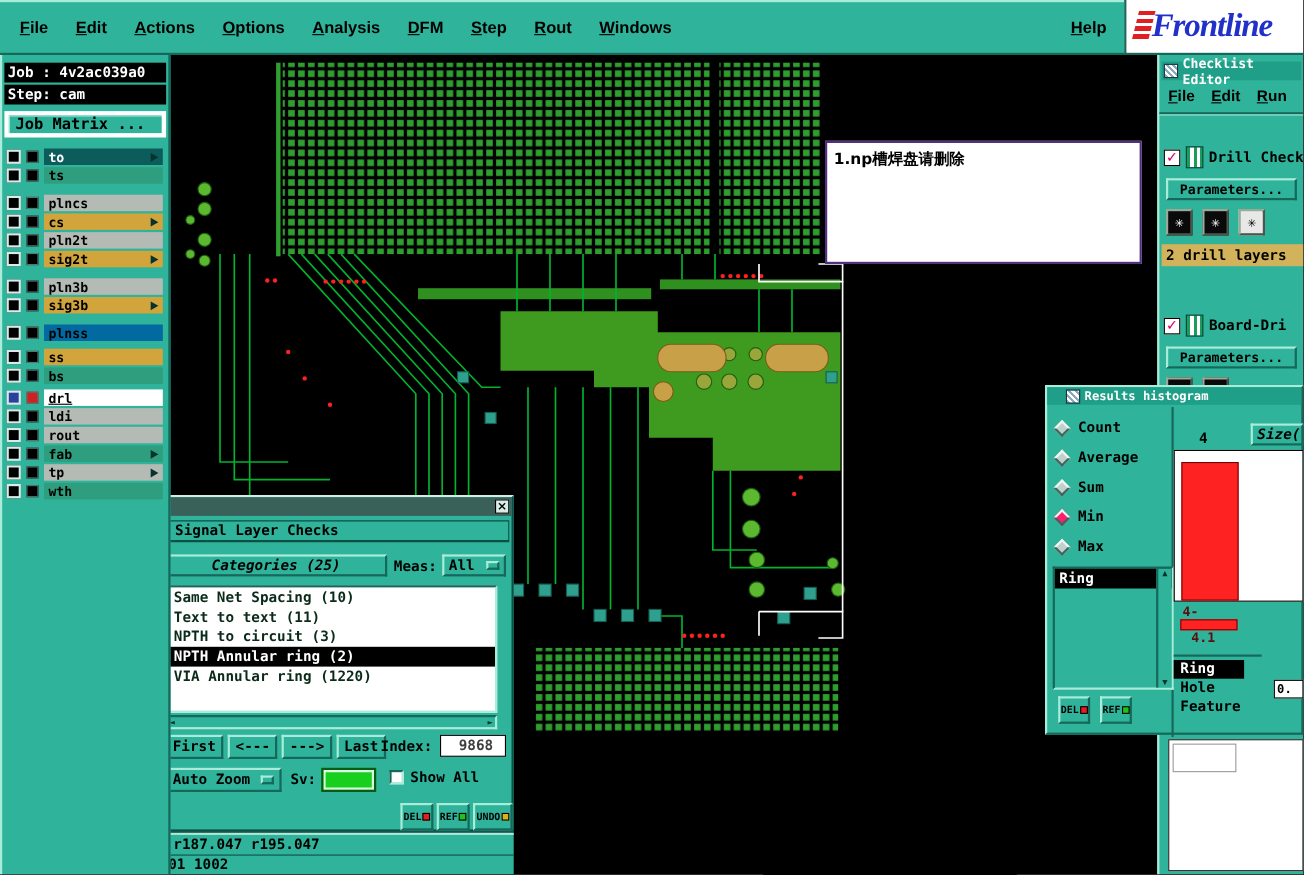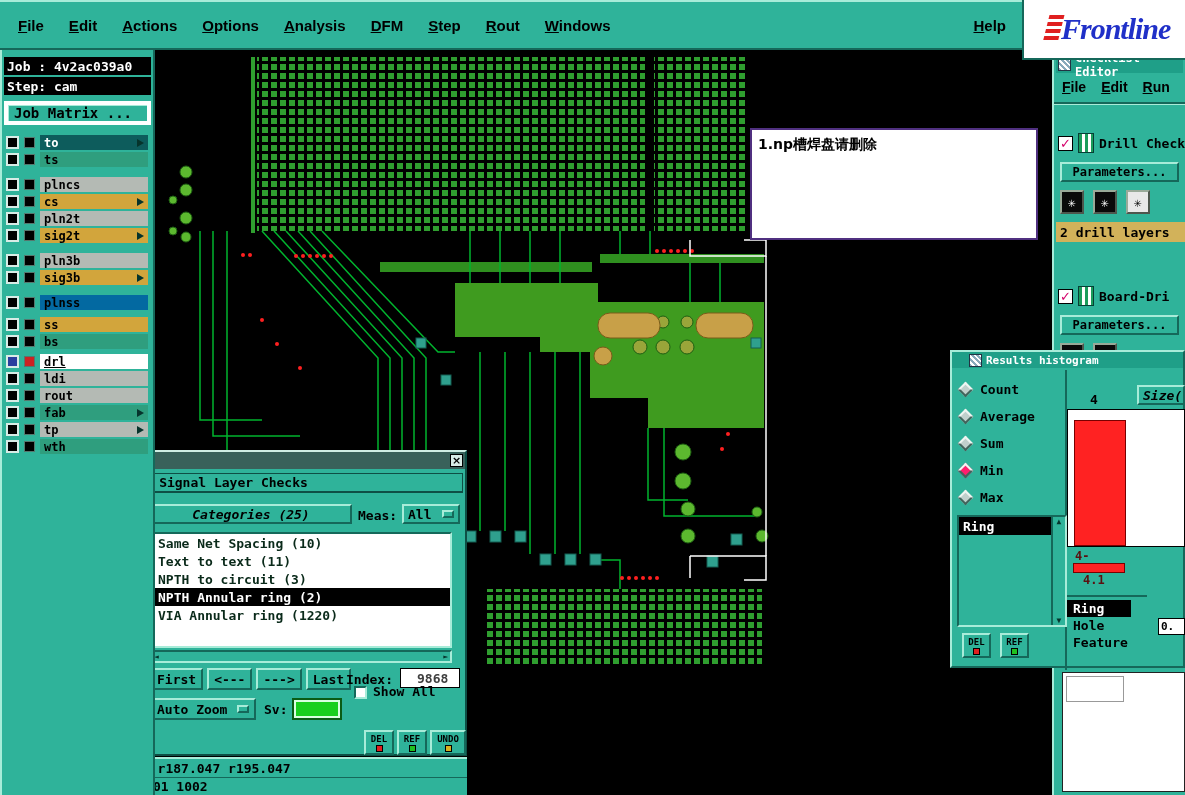--- a/index.html
+++ b/index.html
@@ -11,23 +11,23 @@
   .sunken { border:2px solid; border-color:#15685a #a8ecd9 #a8ecd9 #15685a; }
 
   
   #menubar { left:0; top:0; width:1022px; height:50px; background:#2fb39a;
              border-top:2px solid #a8ecd9; border-bottom:2px solid #15685a;
              display:flex; align-items:center; gap:25px; padding-left:18px;
              font:bold 15px "Liberation Sans",sans-serif; color:#000; z-index:20; }
   .mi { display:inline-block; cursor:default; }
   .mi::first-letter { text-decoration:underline; }
   #menu-help { position:absolute; right:16px; }
-  #logo { left:1022px; top:0; width:163px; height:60px; background:#fff;
+  #logo { left:1022px; top:0; width:163px; height:50px; background:#fff;
           border-left:2px solid #15685a; border-bottom:2px solid #15685a;
-          display:flex; align-items:center; padding-left:22px; z-index:20; }
+          display:flex; align-items:center; padding-left:8px; z-index:20; }
   .logo-bars { width:15px; height:28px; transform:skewX(-14deg);
                background:repeating-linear-gradient(180deg,#e02020 0 4px,#fff 4px 7px); }
   .logo-text { font:italic bold 30px "Liberation Serif",serif; color:#2030c8; letter-spacing:-1px; }
 
   
   #leftpanel { left:0; top:50px; width:155px; height:745px; background:#2fb39a;
                border-left:2px solid #a8ecd9; border-right:2px solid #15685a; z-index:10; }
   .jobline { margin:2px 2px 0; height:18px; background:#000; color:#fff;
              font:bold 13px "DejaVu Sans Mono",monospace; display:flex; align-items:center; padding-left:3px; }
   #matrixbtn { margin:6px 2px 0; width:147px; height:24px; background:#2fb39a;
@@ -93,21 +93,21 @@
          border:2px solid; border-color:#eef6f2 #41655c #41655c #eef6f2; flex:none; }
   .dia.sel { background:#ff1f6e; }
   .hg-list { position:absolute; left:5px; top:163px; width:110px; height:112px; background:#2fb39a; }
   .hg-li { height:18px; padding-left:4px; font:bold 13px "DejaVu Sans Mono",monospace;
            display:flex; align-items:center; }
   .hg-li.sel { background:#000; color:#fff; }
   .vscroll { position:absolute; right:0; top:0; bottom:0; width:14px; background:#2fb39a;
              border-left:2px solid #15685a; display:flex; flex-direction:column;
              justify-content:space-between; align-items:center; font-size:8px; color:#06342c; }
   .hg-delref { position:absolute; left:10px; top:281px; display:flex; gap:9px; }
-  .mini-btn { width:29px; height:25px; background:#2fb39a; display:flex; flex-direction:column;
+  .mini-btn { width:29px; height:25px; background:#2fb39a; display:flex; flex-direction:row;
               align-items:center; justify-content:center; font:bold 9px "DejaVu Sans Mono",monospace; gap:1px; }
   .dot { width:7px; height:7px; border:1px solid #000; }
   .dot.red { background:#e02020; } .dot.green { background:#20c020; } .dot.gold { background:#d8b020; }
   .hg-right { position:absolute; left:113px; top:18px; width:122px; height:300px; border-left:2px solid #15685a; }
   .hg-size { position:absolute; left:185px; top:33px; width:48px; height:20px; background:#2fb39a;
              display:flex; align-items:center; font:italic bold 13px "DejaVu Sans Mono",monospace; padding-left:4px; }
   .hg-plot { position:absolute; left:115px; top:57px; width:118px; height:138px; background:#fff; border:1px solid #000; }
   .hg-barlabel { position:absolute; left:22px; top:-18px; font:bold 13px "DejaVu Sans Mono",monospace; color:#000; }
   .hg-bar { position:absolute; left:6px; top:10px; width:52px; bottom:0; background:#ff2222; border:1px solid #7a0000; }
   .hg-bin { position:absolute; left:115px; top:197px; width:118px; display:flex; flex-direction:column;
@@ -165,21 +165,21 @@
   .vw-index-label { position:absolute; left:344px; top:220px; font:bold 13px "DejaVu Sans Mono",monospace; }
   .vw-index { position:absolute; left:398px; top:216px; width:60px; height:20px; background:#fff;
               border:1px solid #000; font:bold 13px "DejaVu Sans Mono",monospace;
               display:flex; align-items:center; padding-left:16px; color:#404040; }
   .vw-zoom { position:absolute; left:148px; top:246px; width:106px; height:22px; background:#2fb39a;
              display:flex; align-items:center; justify-content:space-between; padding:0 5px;
              font:bold 13px "DejaVu Sans Mono",monospace; }
   .vw-sv-label { position:absolute; left:262px; top:250px; font:bold 13px "DejaVu Sans Mono",monospace; }
   .vw-sv { position:absolute; left:290px; top:246px; width:50px; height:22px; background:#18cf1e;
            border:2px solid #0a5c14; box-shadow:inset 0 0 0 2px #d8ffe0; }
-  .vw-showall { position:absolute; left:352px; top:232px; display:flex; gap:6px; align-items:flex-end;
+  .vw-showall { position:absolute; left:352px; top:248px; display:flex; gap:6px; align-items:flex-start;
                 font:bold 13px "DejaVu Sans Mono",monospace; }
   .wcb { width:13px; height:13px; background:#fff; border:2px solid; border-color:#15685a #a8ecd9 #a8ecd9 #15685a; }
   .vw-replace { position:absolute; left:0; top:278px; width:142px; height:24px; background:#2fb39a;
                 display:flex; align-items:center; justify-content:space-between; padding:0 5px;
                 font:bold 13px "DejaVu Sans Mono",monospace; }
   .vw-dru { position:absolute; left:362px; top:278px; display:flex; gap:3px; }
 
   
   #status-strip { left:0; top:757px; width:467px; height:20px; background:#2fb39a;
                   border-top:2px solid #a8ecd9; display:flex; align-items:center; padding-left:95px;

